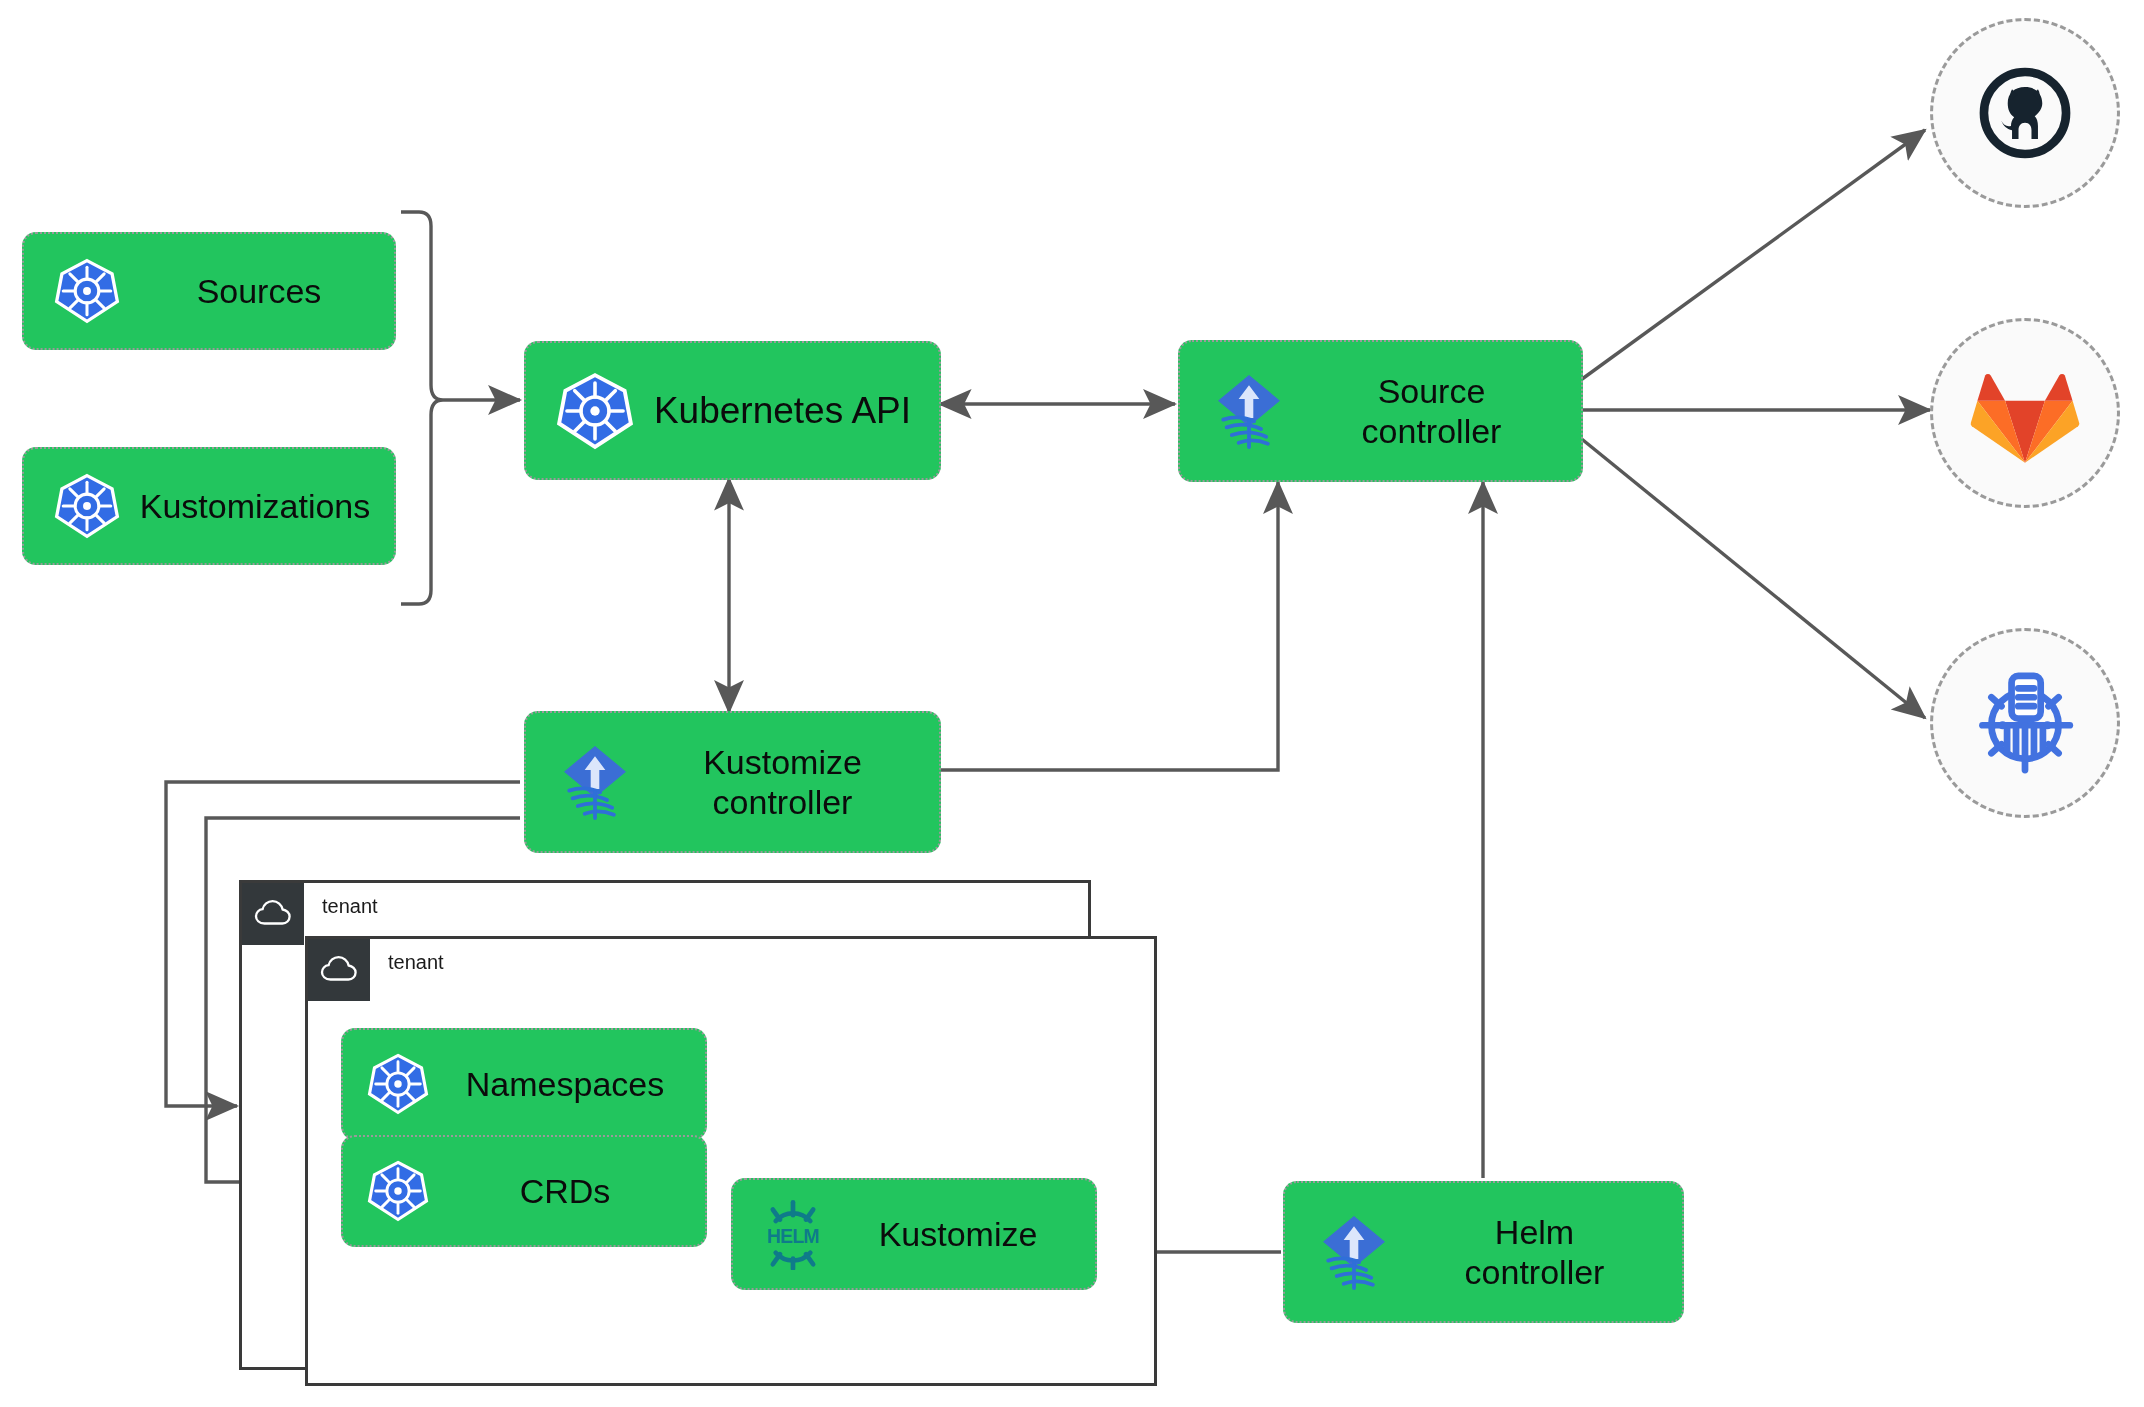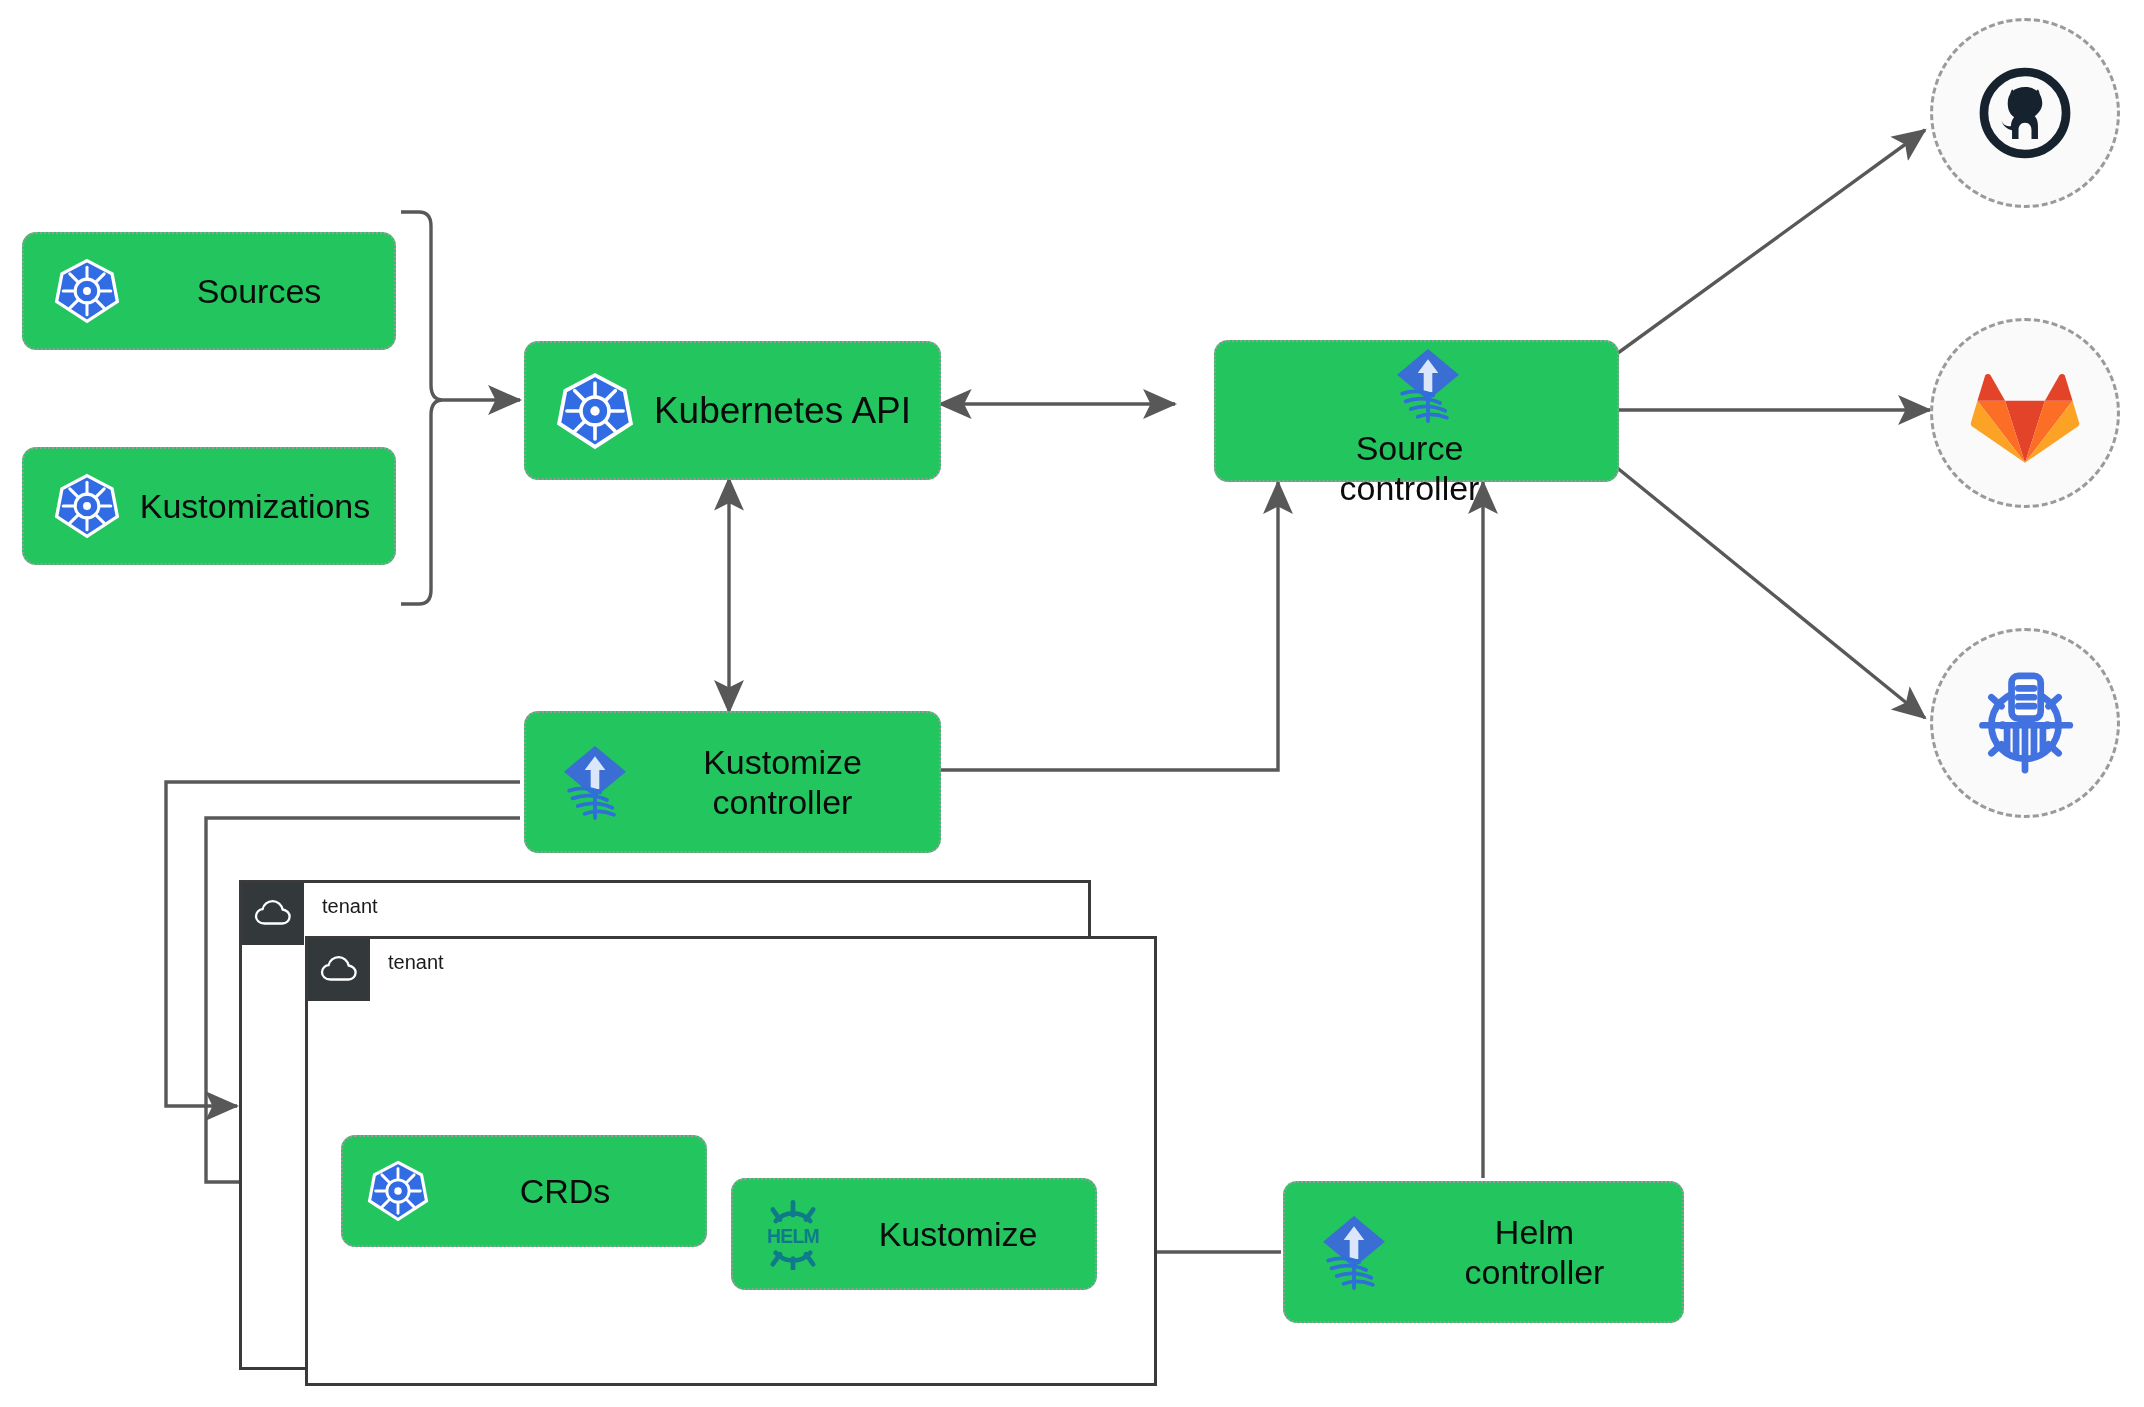--- a/index.html
+++ b/index.html
@@ -189,21 +189,21 @@
             <line x1="63" y1="63" x2="76" y2="76"></line>
           <line x1="76" y1="24" x2="63" y2="37"></line>
             <line x1="37" y1="63" x2="24" y2="76"></line>
         </g>
         <circle cx="50" cy="50" r="6" fill="#ffffff"></circle>
       </svg>
     </span>
     <span class="lbl" style="font-size:37px;">Kubernetes API</span>
   </div>
 
-  <div class="card" style="left:1214px; top:340px; width:405px; height:142px;flex-direction:column;">
+  <div class="card" style="left:1178px; top:340px; width:405px; height:142px;">
     <span class="ico" style="margin:0 4px 0 26px;">
       <svg width="86" height="86" viewBox="0 0 100 100">
         <polygon points="50,8 86,38 50,68 14,38" fill="#3b6ed5"></polygon>
         <path d="M50 20 L62 36 L55 36 L55 58 L45 58 L45 36 L38 36 Z" fill="#dce6fb"></path>
         <g stroke="#2f6fd8" stroke-width="4.4" fill="none" stroke-linecap="round">
           <path d="M20 60 Q38 54 56 62"></path>
           <path d="M24 69 Q44 62 64 71"></path>
           <path d="M30 78 Q50 71 70 80"></path>
           <path d="M38 87 Q54 81 72 88"></path>
           <path d="M50 62 L50 92"></path>
@@ -243,20 +243,40 @@
           <path d="M30 78 Q50 71 70 80"></path>
           <path d="M38 87 Q54 81 72 88"></path>
           <path d="M50 62 L50 92"></path>
         </g>
       </svg>
     </span>
     <span class="lbl">Helm
 controller</span>
   </div>
 
+  <div class="card" style="left:341px; top:1028px; width:366px; height:112px;">
+    <span class="ico" style="margin:0 10px 0 24px;">
+      <svg width="62" height="62" viewBox="0 0 100 100">
+        <polygon points="50,4 88,24 96,66 50,96 4,66 12,24" fill="#326ce5" stroke="#ffffff" stroke-width="5"></polygon>
+        <g stroke="#ffffff" stroke-width="4.6" stroke-linecap="round" fill="none">
+          <circle cx="50" cy="50" r="18"></circle>
+          <line x1="50" y1="14" x2="50" y2="32"></line>
+            <line x1="50" y1="68" x2="50" y2="86"></line>
+          <line x1="14" y1="50" x2="32" y2="50"></line>
+            <line x1="68" y1="50" x2="86" y2="50"></line>
+          <line x1="24" y1="24" x2="37" y2="37"></line>
+            <line x1="63" y1="63" x2="76" y2="76"></line>
+          <line x1="76" y1="24" x2="63" y2="37"></line>
+            <line x1="37" y1="63" x2="24" y2="76"></line>
+        </g>
+        <circle cx="50" cy="50" r="6" fill="#ffffff"></circle>
+      </svg>
+    </span>
+    <span class="lbl">Namespaces</span>
+  </div>
 
 
   <div class="card" style="left:341px; top:1135px; width:366px; height:112px;">
     <span class="ico" style="margin:0 10px 0 24px;">
       <svg width="62" height="62" viewBox="0 0 100 100">
         <polygon points="50,4 88,24 96,66 50,96 4,66 12,24" fill="#326ce5" stroke="#ffffff" stroke-width="5"></polygon>
         <g stroke="#ffffff" stroke-width="4.6" stroke-linecap="round" fill="none">
           <circle cx="50" cy="50" r="18"></circle>
           <line x1="50" y1="14" x2="50" y2="32"></line>
             <line x1="50" y1="68" x2="50" y2="86"></line>

